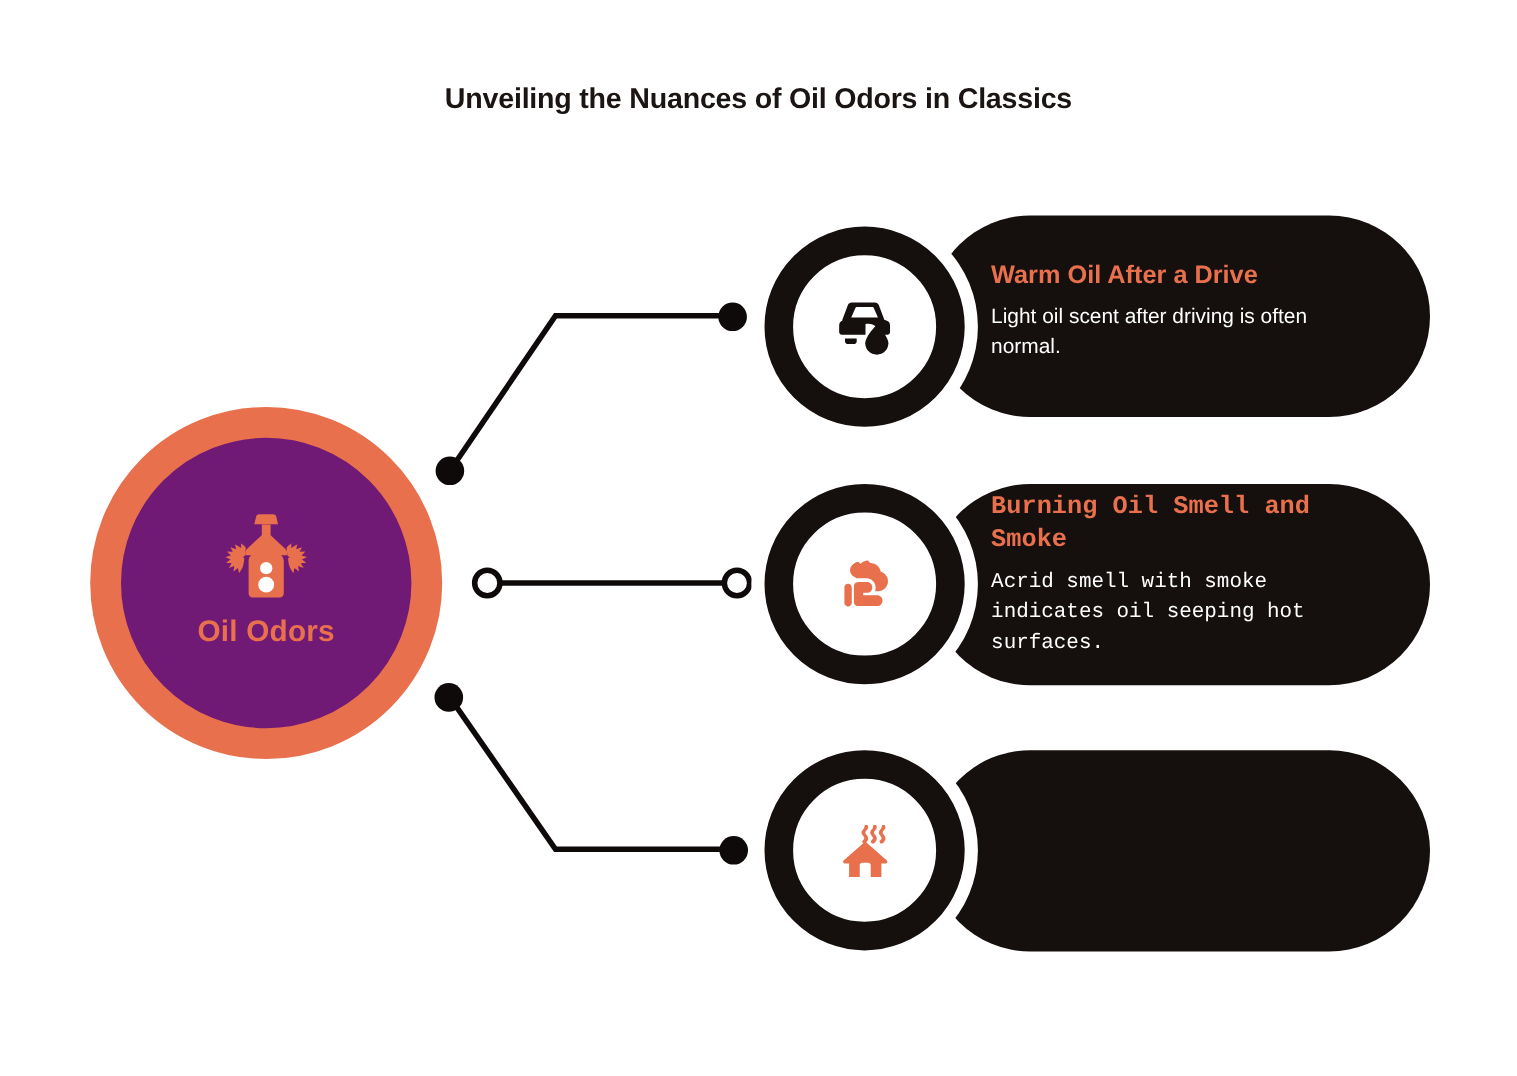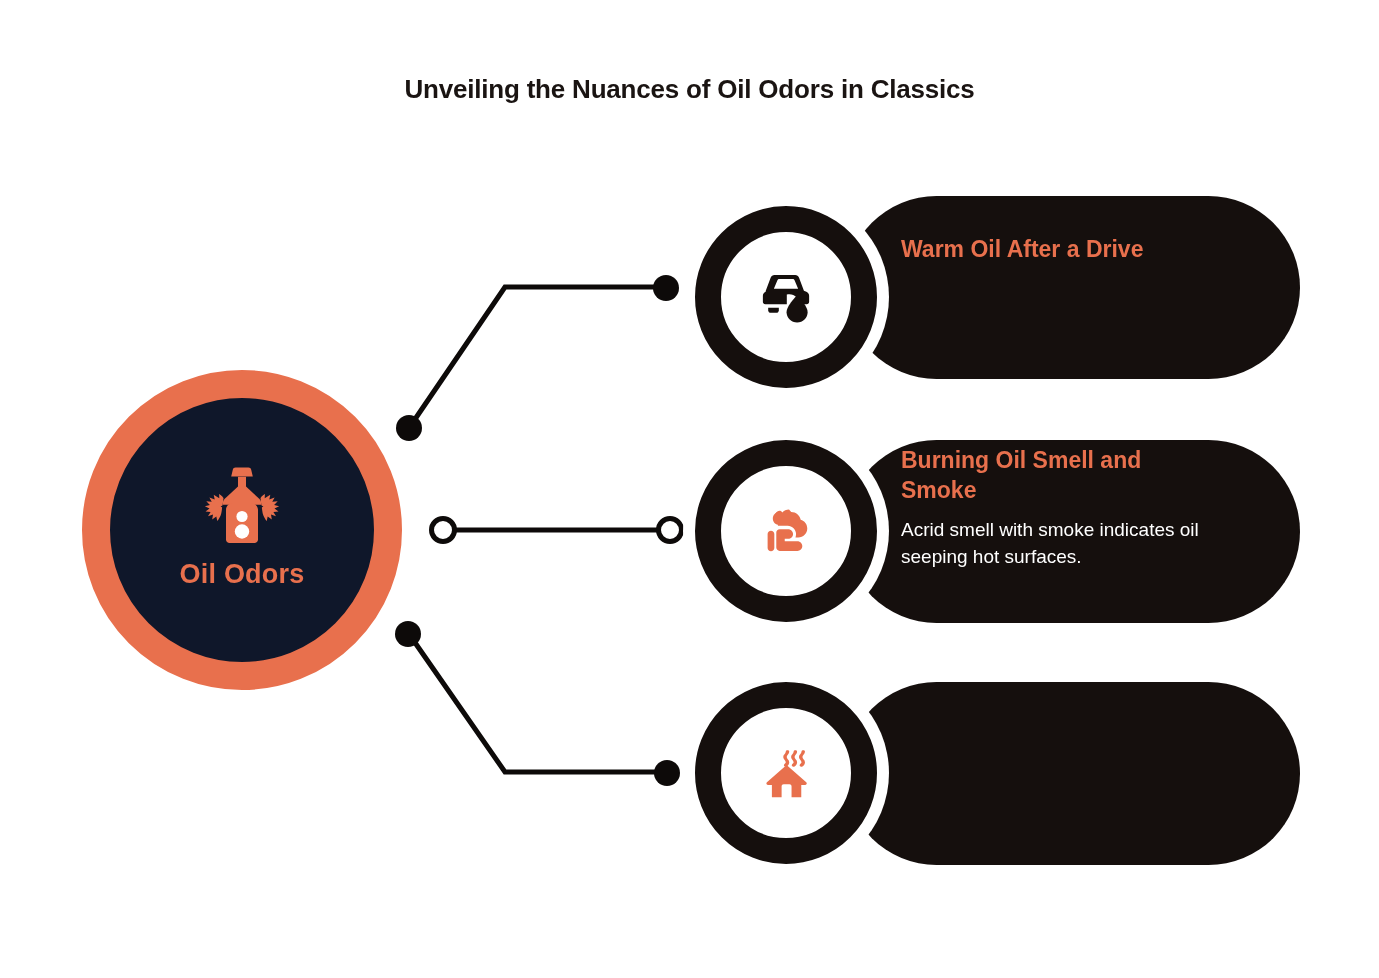--- a/index.html
+++ b/index.html
@@ -33,21 +33,21 @@
   }
 
   
   .hub {
     position: absolute;
     left: 82px;
     top: 370px;
     width: 320px;
     height: 320px;
     border-radius: 50%;
-    background: #0f172a;
+    background: #701a75;
     border: 28px solid #e8704d;
     box-sizing: border-box;
     display: flex;
     flex-direction: column;
     align-items: center;
     justify-content: center;
   }
   .hub-icon {
     width: 96px;
     height: 82px;
@@ -155,36 +155,37 @@
     <div class="ring-gap" style="left:683px; top:194px;"></div>
     <div class="donut" style="left:695px; top:206px;">
       <svg class="donut-icon" viewBox="0 0 64 64" xmlns="http://www.w3.org/2000/svg">
         <path fill="#150f0d" d="M14.5 26.5 L18.8 15.2 C19.3 13.8 20.5 13 22 13 L40 13 C41.5 13 42.7 13.8 43.2 15.2 L47.5 26.5 L49.6 27.4 C51.2 28.1 52 29.4 52 31 L52 36.2 C52 37.4 51.1 38.3 49.9 38.3 L44.6 38.3 C43.5 33.4 39.6 29.6 35 29.6 C34.2 29.6 33.4 29.7 32.7 29.9 L32.7 38.3 L14.1 38.3 C12.9 38.3 12 37.4 12 36.2 L12 31 C12 29.4 12.8 28.1 14.4 27.4 Z M21.5 24.8 L42.5 24.8 L39.4 17.6 C39.1 16.9 38.5 16.5 37.8 16.5 L26.2 16.5 C25.5 16.5 24.9 16.9 24.6 17.6 Z"></path>
         <path fill="#150f0d" d="M16.6 41.2 L25.8 41.2 L25.8 43.4 C25.8 44.7 24.8 45.7 23.5 45.7 L18.9 45.7 C17.6 45.7 16.6 44.7 16.6 43.4 Z"></path>
         <path fill="#150f0d" d="M41.6 30.5 C41.6 30.5 32.5 39.5 32.5 45.1 C32.5 50.1 36.6 54 41.6 54 C46.6 54 50.7 50.1 50.7 45.1 C50.7 39.5 41.6 30.5 41.6 30.5 Z"></path>
       </svg>
     </div>
     <div class="card-text" style="top:235px;">
       <p class="card-heading">Warm Oil After a Drive</p>
+      <p class="card-body">Light oil scent after driving is often normal.</p>
     </div>
   </div>
 
   <div class="branch">
     <div class="card-pill" style="top:440px; width:455px; height:183px;"></div>
     <div class="ring-gap" style="left:683px; top:428px;"></div>
     <div class="donut" style="left:695px; top:440px;">
       <svg class="donut-icon" viewBox="0 0 64 64" xmlns="http://www.w3.org/2000/svg">
         <path fill="#e8704d" d="M24.5 15.2 c1.6 -1.1 3.4 -0.7 4.1 0.6 c0.7 1.3 0.1 3.1 -1.5 4.2 c-1.6 1.1 -3.4 0.7 -4.1 -0.6 c-0.7 -1.3 -0.1 -3.1 1.5 -4.2 Z"></path>
         <path fill="#e8704d" d="M44.0 24.6 c1.6 -0.4 3.1 0.6 3.3 2.1 c0.2 1.5 -0.9 3.0 -2.5 3.4 c-1.6 0.4 -3.1 -0.6 -3.3 -2.1 c-0.2 -1.5 0.9 -3.0 2.5 -3.4 Z"></path>
         <path fill="#e8704d" d="M36.5 15.5 c4.1 0 7.5 2.9 8.2 6.8 c3.3 0.9 5.7 3.9 5.7 7.5 c0 4.3 -3.5 7.8 -7.8 7.8 l-2.4 0 c0.3 -0.9 0.5 -1.9 0.5 -2.9 c0 -4.0 -3.3 -7.3 -7.3 -7.3 l-8.4 0 l0 -0.8 c-2.5 -0.5 -4.4 -2.8 -4.4 -5.5 c0 -3.1 2.5 -5.6 5.6 -5.6 c0.9 0 1.8 0.2 2.5 0.6 c1.5 -1.6 3.6 -2.6 5.9 -2.6 Z"></path>
         <path fill="#e8704d" d="M19.0 31.8 c1.6 0 2.9 1.3 2.9 2.9 l0 12.0 c0 1.6 -1.3 2.9 -2.9 2.9 c-1.6 0 -2.9 -1.3 -2.9 -2.9 l0 -12.0 c0 -1.6 1.3 -2.9 2.9 -2.9 Z"></path>
         <path fill="#e8704d" d="M26.5 30.4 l7.4 0 c2.3 0 4.2 1.9 4.2 4.2 c0 2.3 -1.9 4.2 -4.2 4.2 l-3.0 0 l0 2.0 l11.0 0 c2.3 0 4.2 1.9 4.2 4.2 c0 2.3 -1.9 4.2 -4.2 4.2 l-15.4 0 c-1.6 0 -2.9 -1.3 -2.9 -2.9 l0 -12.9 c0 -1.6 1.3 -2.9 2.9 -2.9 Z"></path>
       </svg>
     </div>
-    <div class="card-text" style="top:446px;">
+    <div class="card-text" style="top:446px;font-family:Liberation Mono, monospace;">
       <p class="card-heading">Burning Oil Smell and Smoke</p>
       <p class="card-body">Acrid smell with smoke indicates oil seeping hot surfaces.</p>
     </div>
   </div>
 
   <div class="branch">
     <div class="card-pill" style="top:682px; width:455px; height:183px;"></div>
     <div class="ring-gap" style="left:683px; top:670px;"></div>
     <div class="donut" style="left:695px; top:682px;">
       <svg class="donut-icon" viewBox="0 0 64 64" xmlns="http://www.w3.org/2000/svg">

